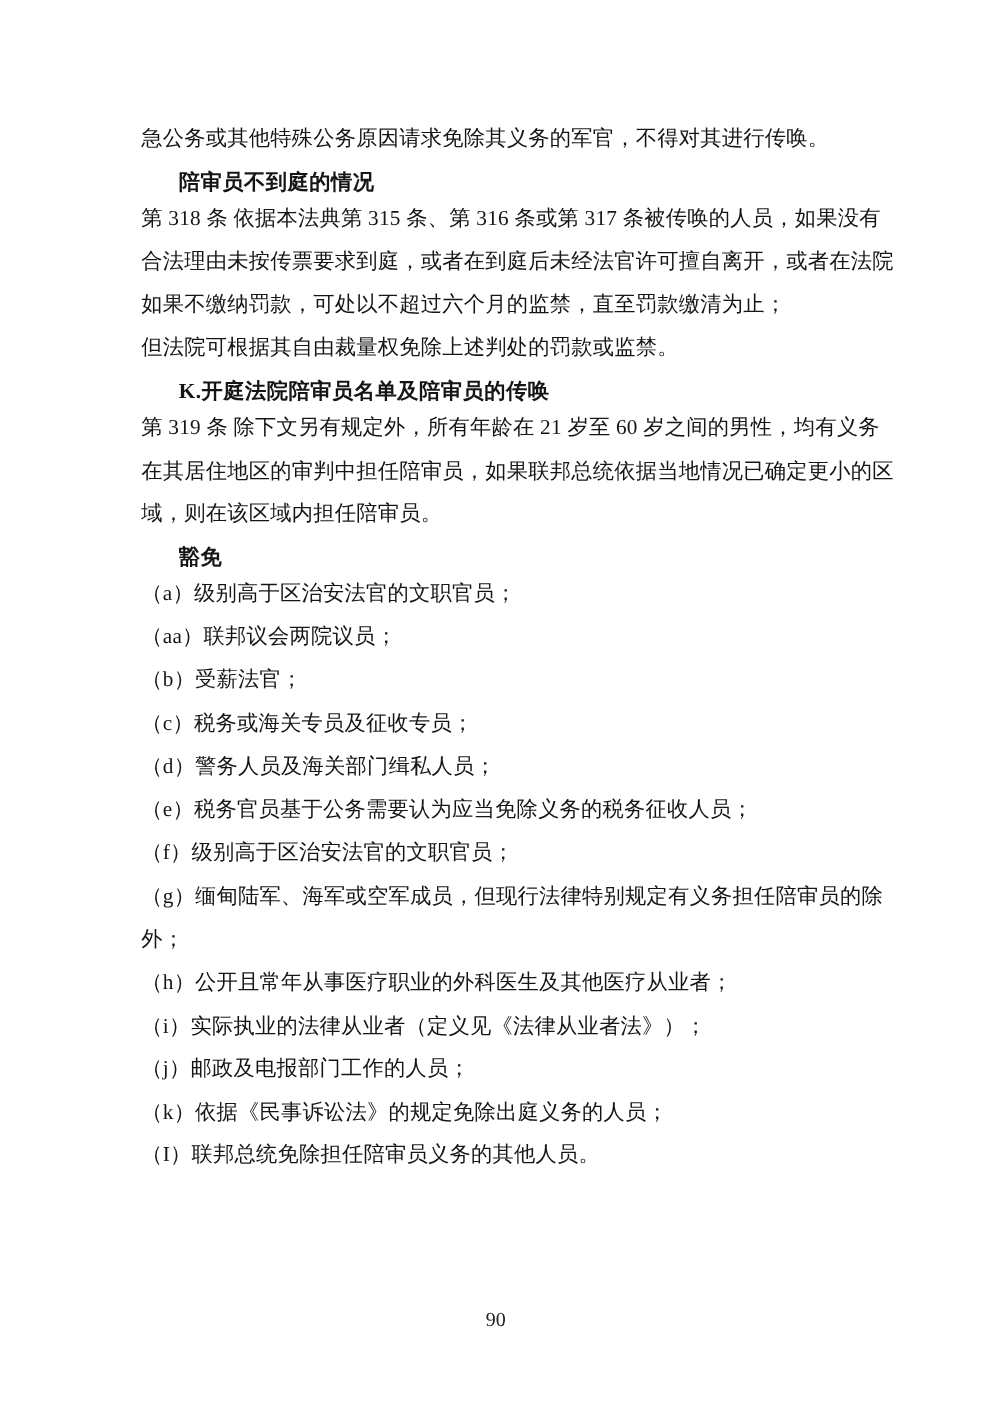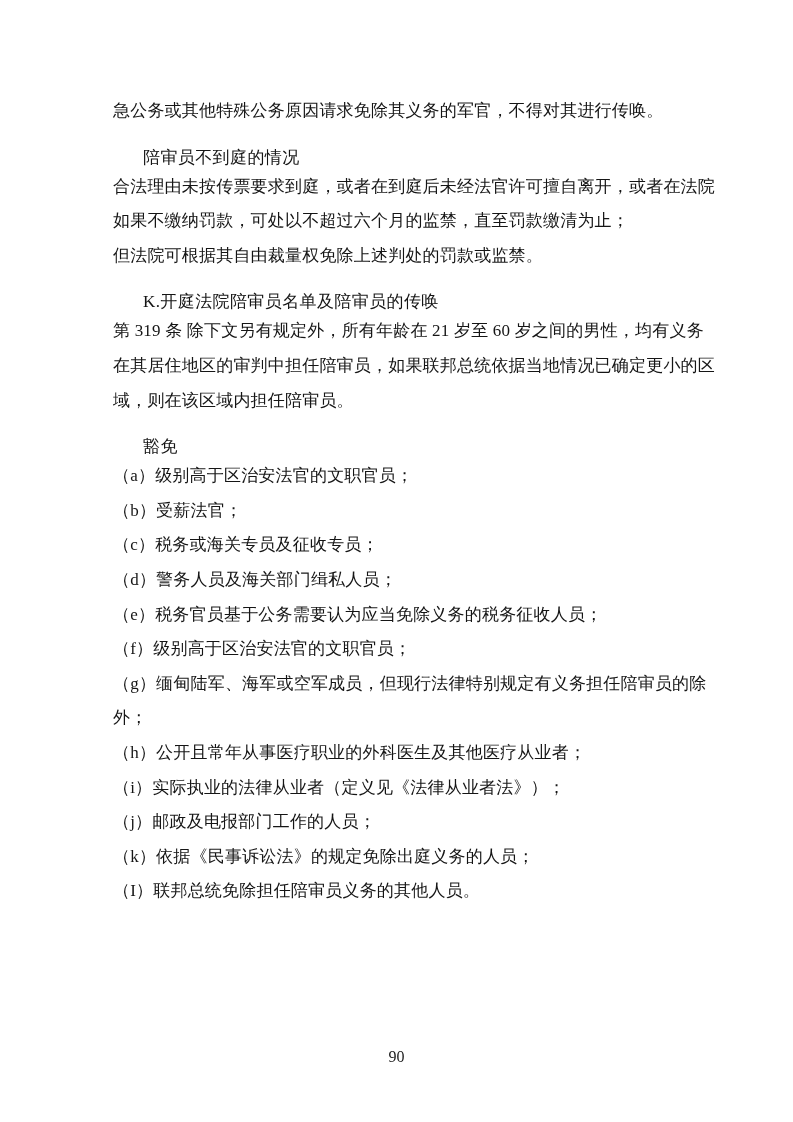--- a/index.html
+++ b/index.html
@@ -23,52 +23,53 @@
     width: 572px;
   }
   .line {
     font-size: 17px;
     line-height: 23px;
     height: 34.6px;
     white-space: pre;
     letter-spacing: 0.2px;
   }
   .heading {
-    font-weight: 400;
+    font-weight: 700;
     height: 29px;
     padding-left: 30px;
     letter-spacing: 0.4px;
-    margin-top: 12px;
   }
   .footer {
     position: absolute;
     top: 1048px;
     left: 0;
     width: 100%;
     text-align: center;
     font-size: 16px;
     color: #222222;
   }
 </style>
 </head>
 <body>
 
 <div class="page">
   <div class="content">
     <div class="line">急公务或其他特殊公务原因请求免除其义务的军官，不得对其进行传唤。</div>
     <div class="line heading">陪审员不到庭的情况</div>
+    <div class="line">第 318 条 依据本法典第 315 条、第 316 条或第 317 条被传唤的人员，如果没有</div>
     <div class="line">合法理由未按传票要求到庭，或者在到庭后未经法官许可擅自离开，或者在法院</div>
     <div class="line">如果不缴纳罚款，可处以不超过六个月的监禁，直至罚款缴清为止；</div>
     <div class="line">但法院可根据其自由裁量权免除上述判处的罚款或监禁。</div>
     <div class="line heading">K.开庭法院陪审员名单及陪审员的传唤</div>
     <div class="line">第 319 条 除下文另有规定外，所有年龄在 21 岁至 60 岁之间的男性，均有义务</div>
     <div class="line">在其居住地区的审判中担任陪审员，如果联邦总统依据当地情况已确定更小的区</div>
     <div class="line">域，则在该区域内担任陪审员。</div>
     <div class="line heading">豁免</div>
     <div class="line">（a）级别高于区治安法官的文职官员；</div>
+    <div class="line">（aa）联邦议会两院议员；</div>
     <div class="line">（b）受薪法官；</div>
     <div class="line">（c）税务或海关专员及征收专员；</div>
     <div class="line">（d）警务人员及海关部门缉私人员；</div>
     <div class="line">（e）税务官员基于公务需要认为应当免除义务的税务征收人员；</div>
     <div class="line">（f）级别高于区治安法官的文职官员；</div>
     <div class="line">（g）缅甸陆军、海军或空军成员，但现行法律特别规定有义务担任陪审员的除</div>
     <div class="line">外；</div>
     <div class="line">（h）公开且常年从事医疗职业的外科医生及其他医疗从业者；</div>
     <div class="line">（i）实际执业的法律从业者（定义见《法律从业者法》）；</div>
     <div class="line">（j）邮政及电报部门工作的人员；</div>

